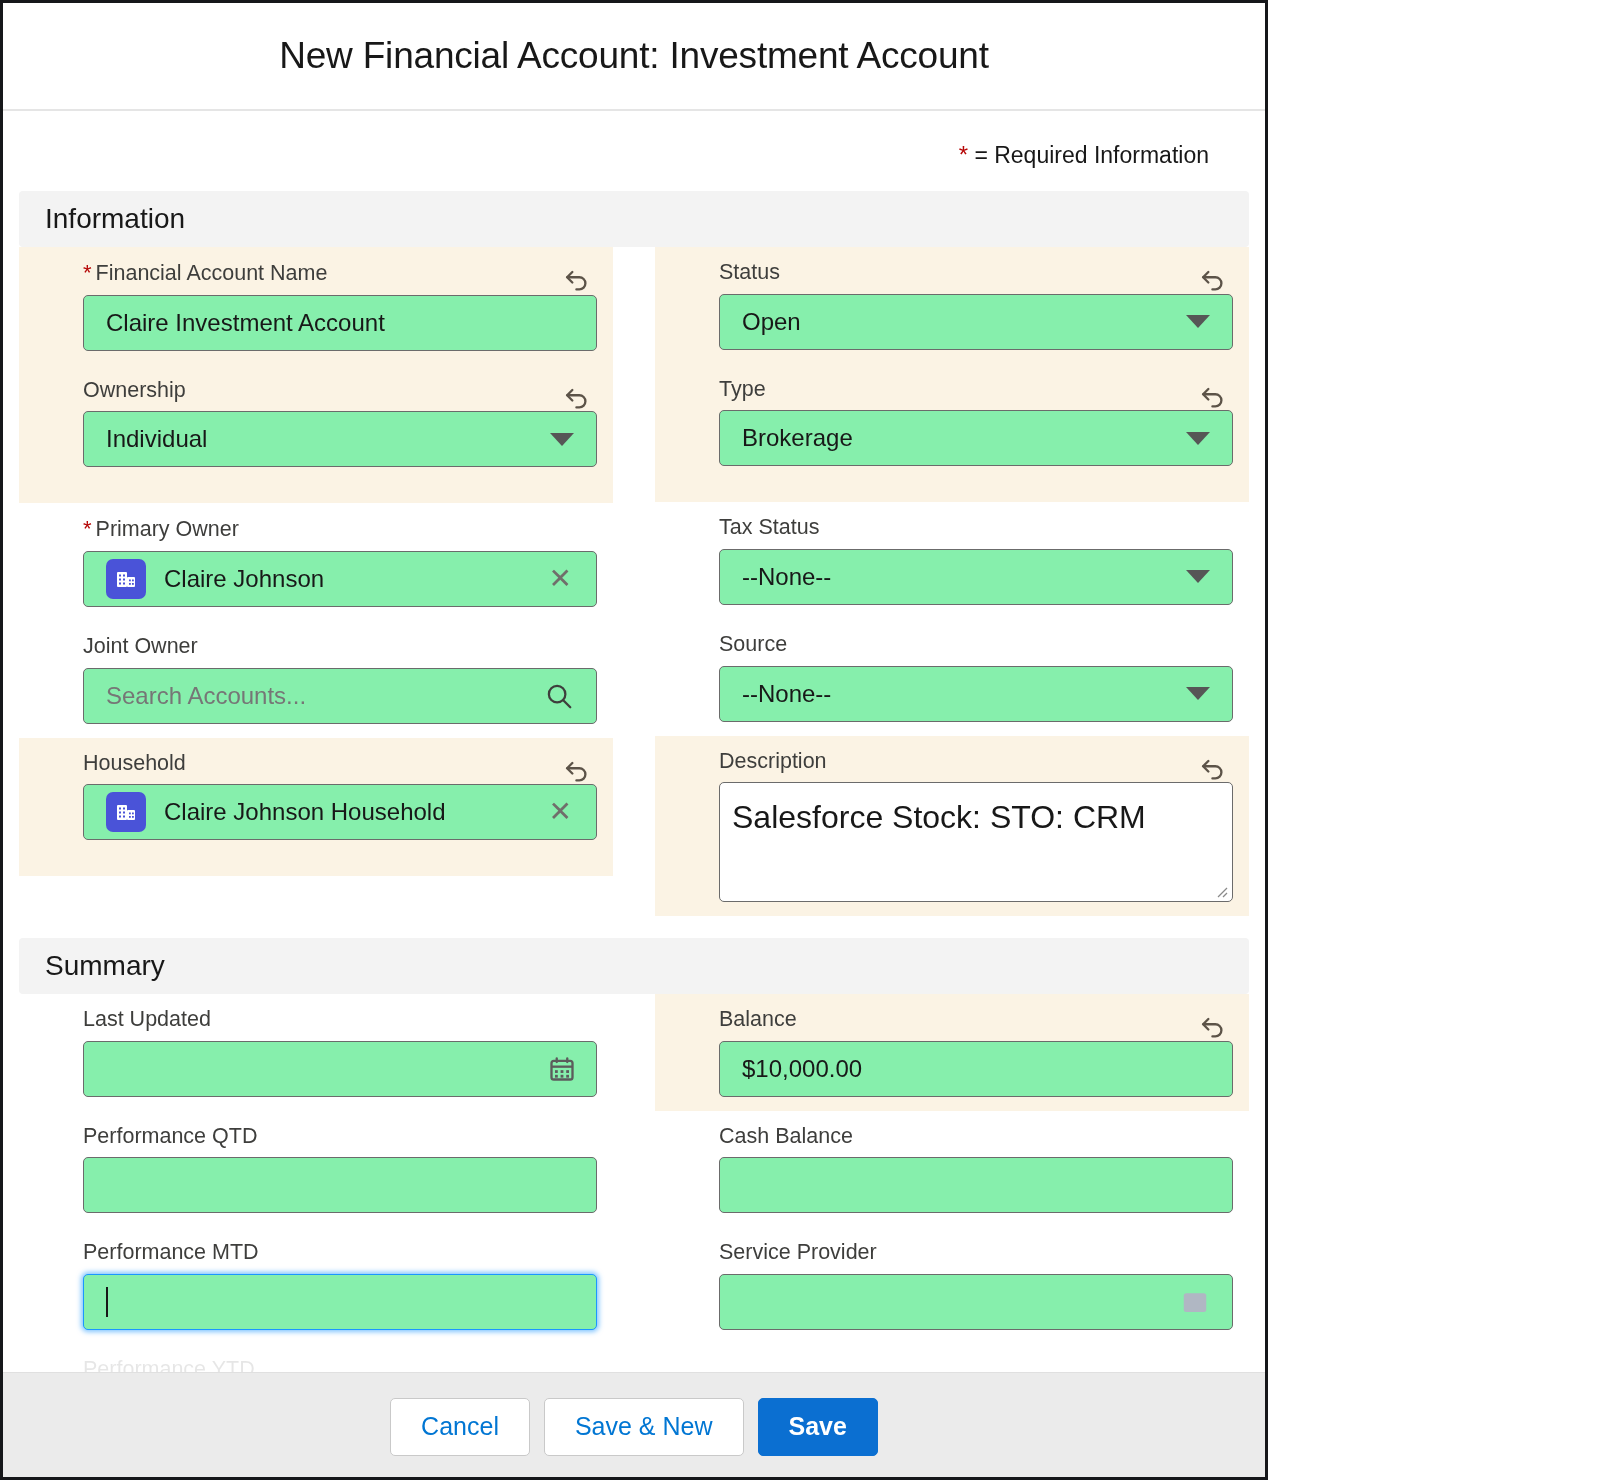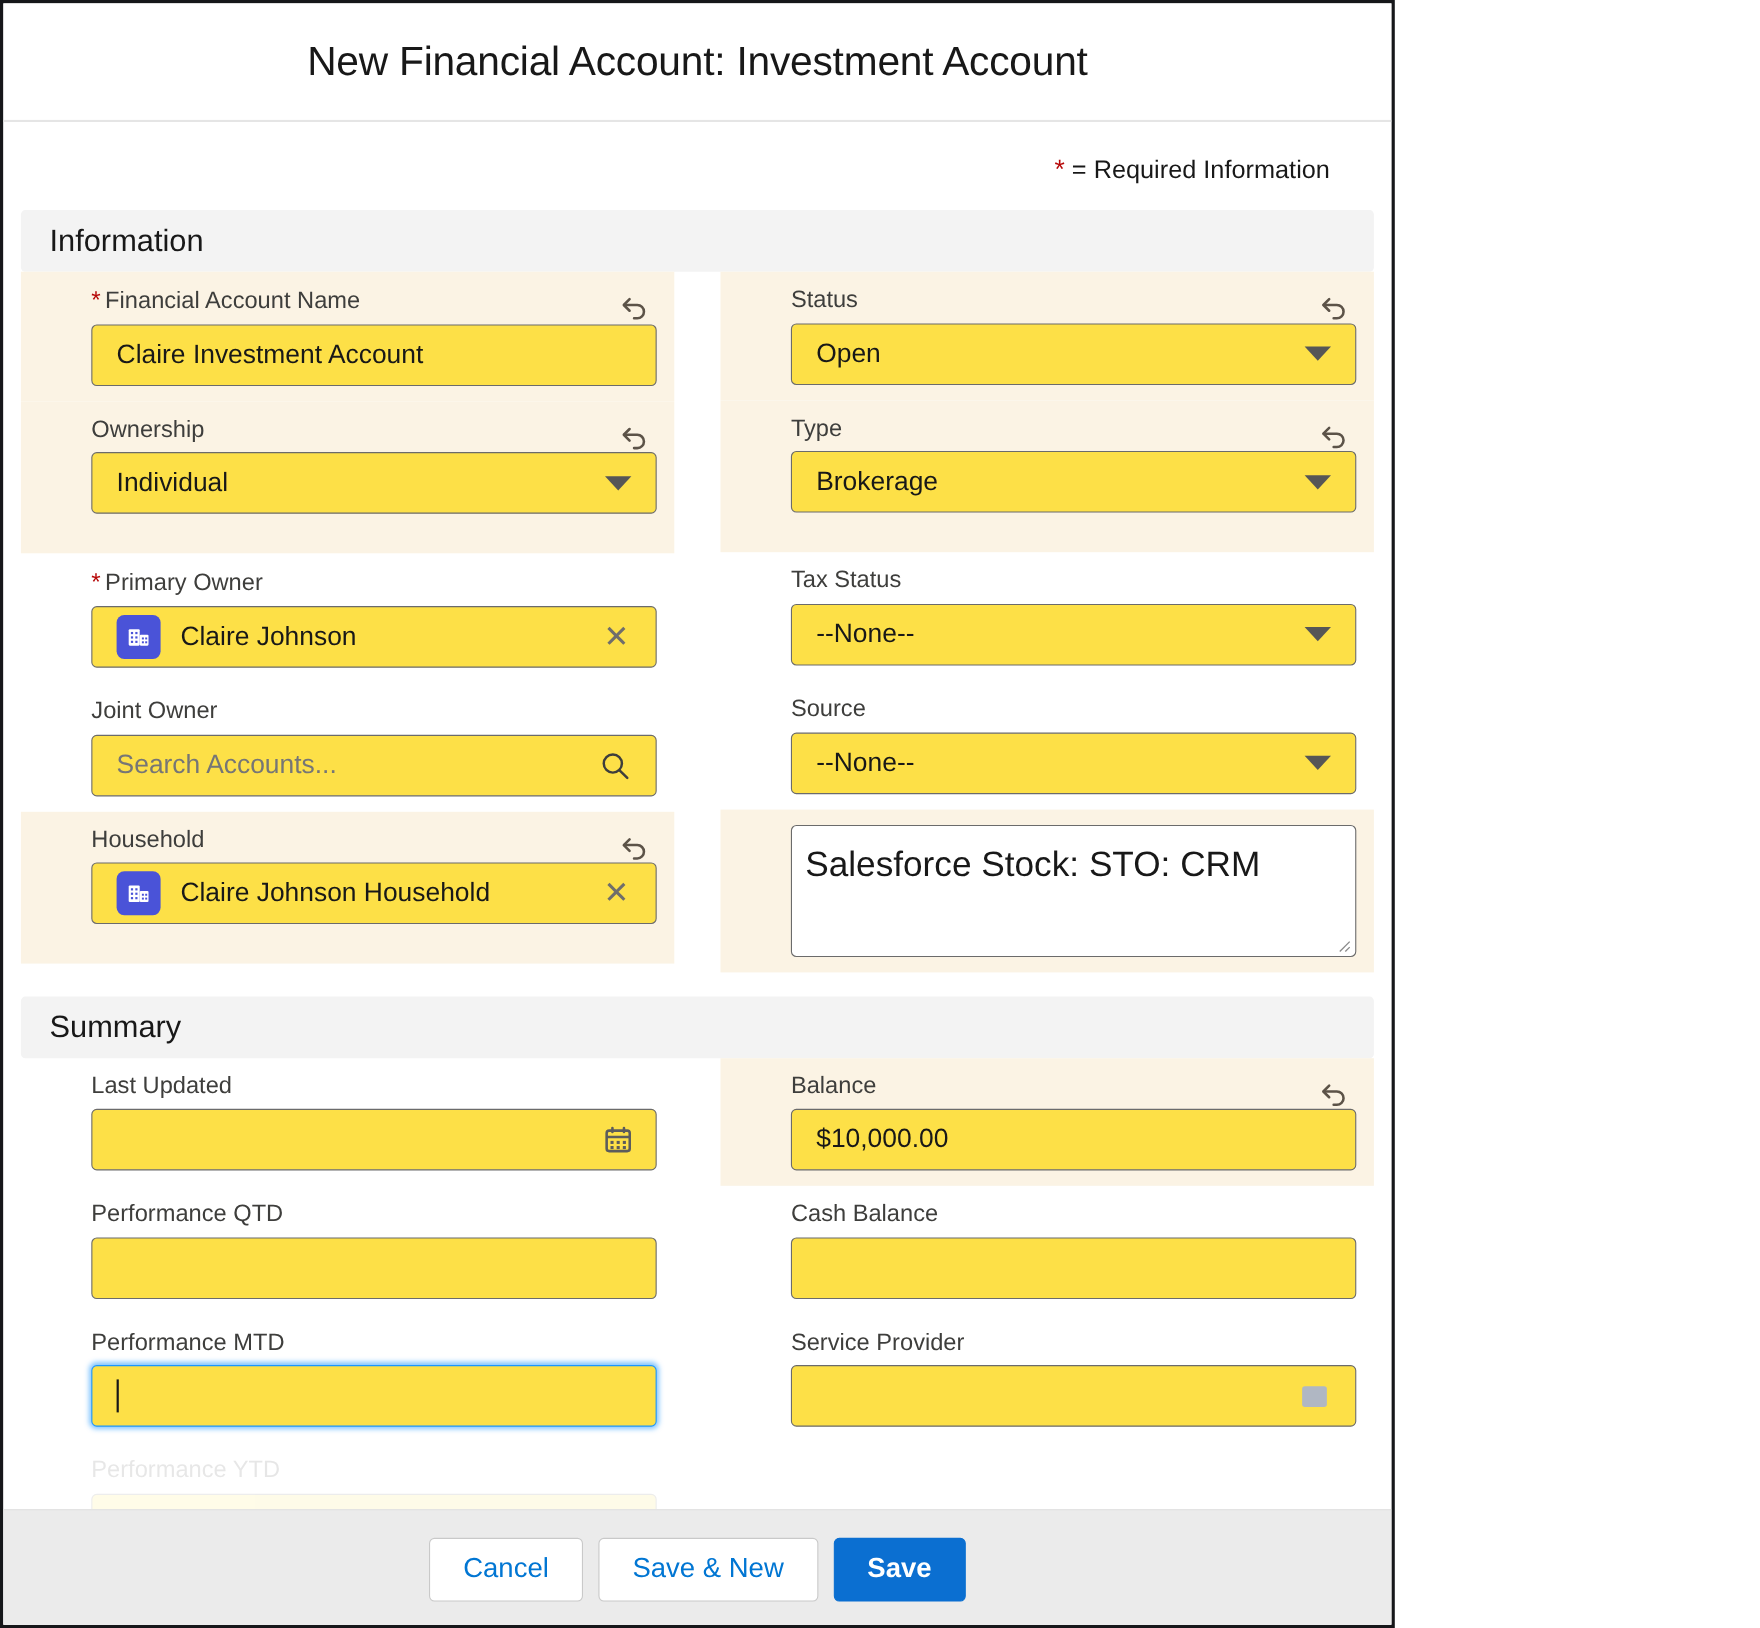--- a/index.html
+++ b/index.html
@@ -105,21 +105,21 @@
     height: 28px;
     cursor: pointer;
   }
 
   
   .input-box {
     position: relative;
     height: 56px;
     border: 1px solid #6b6b6b;
     border-radius: 5px;
-    background: #fde047;
+    background: #86efac;
     display: flex;
     align-items: center;
     padding: 0 14px 0 22px;
     font-size: 24px;
     color: #181818;
   }
   .input-box.focused {
     border: 1px solid #1b96ff;
     box-shadow: 0 0 5px 2px rgba(27,150,255,0.55);
   }
@@ -380,20 +380,21 @@
 
         <div class="field">
           <label class="field-label">Source</label>
           <div class="input-box">
             <span class="value">--None--</span>
             <span class="chevron"></span>
           </div>
         </div>
 
         <div class="field highlight">
+          <label class="field-label">Description</label>
           <svg class="undo-icon" viewBox="0 0 24 24">
             <path d="M8 6 L3.5 10.5 L8 15" fill="none" stroke="#5c5348" stroke-width="2" stroke-linecap="round" stroke-linejoin="round"></path>
             <path d="M3.8 10.5 H14 a5.2 5.2 0 0 1 0 10.4 H11.5" fill="none" stroke="#5c5348" stroke-width="2" stroke-linecap="round"></path>
           </svg>
           <div class="textarea-box">
             <span>Salesforce Stock: STO: CRM</span>
             <svg class="resize-grip" viewBox="0 0 16 16">
               <line x1="15" y1="6" x2="6" y2="15" stroke="#8a8a8a" stroke-width="1.2"></line>
               <line x1="15" y1="11" x2="11" y2="15" stroke="#8a8a8a" stroke-width="1.2"></line>
             </svg>

